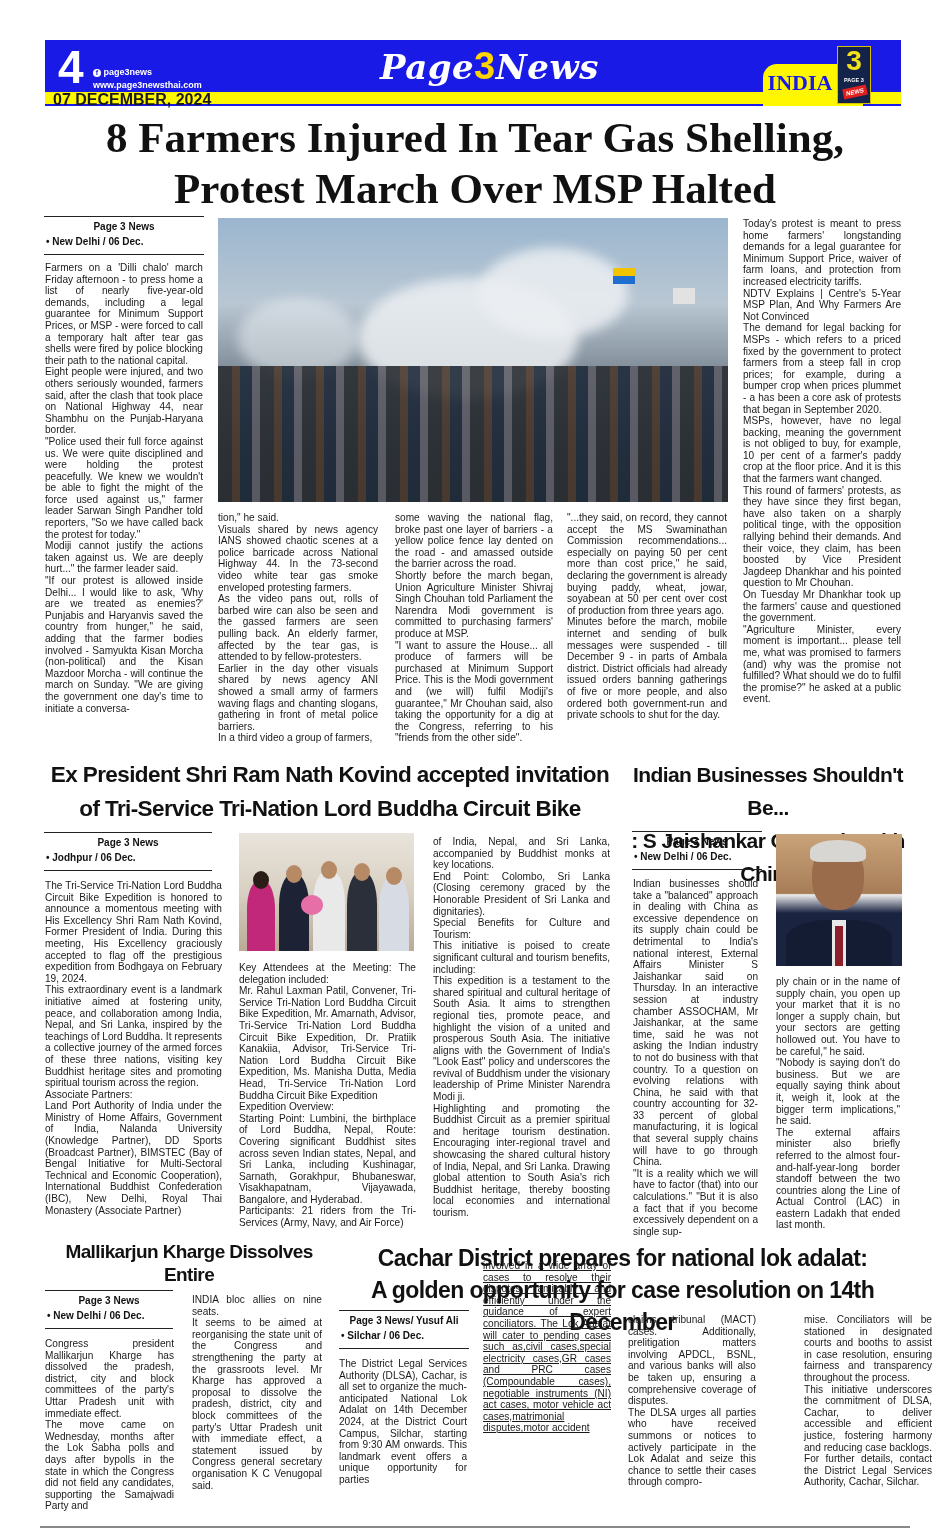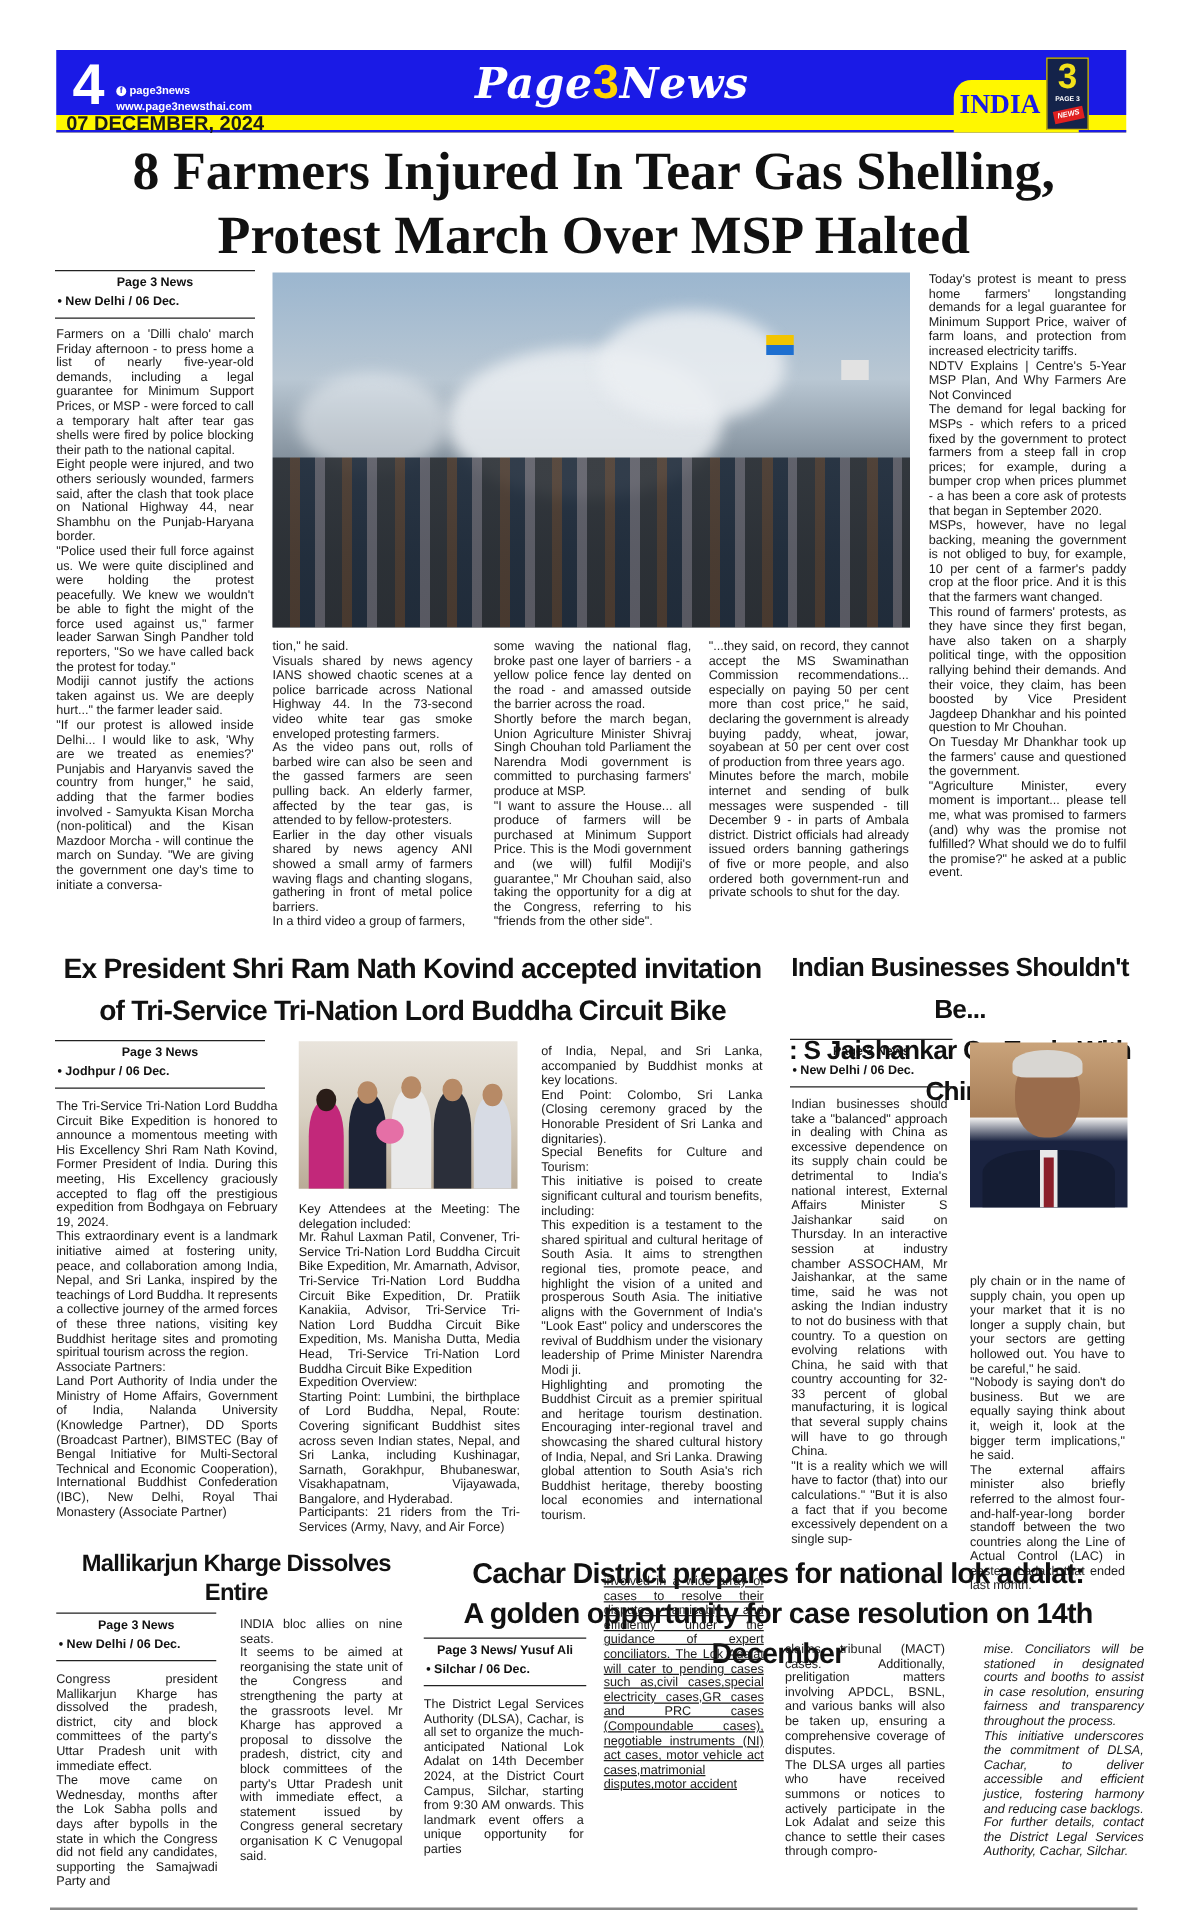--- a/index.html
+++ b/index.html
@@ -195,21 +195,21 @@
 </div>
 
 <div class="abs photo3" style="left:776px;top:834px;width:126px;height:132px;">
   <div style="position:absolute;left:36px;top:10px;width:52px;height:66px;border-radius:45%;background:#9a6c4c;"></div>
   <div style="position:absolute;left:34px;top:6px;width:56px;height:22px;border-radius:50% 50% 20% 20%;background:#d8d6d2;"></div>
   <div style="position:absolute;left:10px;top:86px;width:106px;height:46px;border-radius:40% 40% 0 0;background:#141c33;"></div>
   <div style="position:absolute;left:56px;top:86px;width:14px;height:46px;background:#e8e8e8;"></div>
   <div style="position:absolute;left:59px;top:92px;width:8px;height:40px;background:#8b1f2a;"></div>
 </div>
 
-<div class="abs body-text" style="left:776px;top:976px;width:124px;margin-top:44px;">
+<div class="abs body-text" style="left:776px;top:976px;width:124px;">
   <p>ply chain or in the name of supply chain, you open up your market that it is no longer a supply chain, but your sectors are getting hollowed out. You have to be careful," he said.</p>
   <p>"Nobody is saying don't do business. But we are equally saying think about it, weigh it, look at the bigger term implications," he said.</p>
   <p>The external affairs minister also briefly referred to the almost four-and-half-year-long border standoff between the two countries along the Line of Actual Control (LAC) in eastern Ladakh that ended last month.</p>
 </div>
 
 <div class="abs sec-head" style="left:44px;top:1240px;width:290px;font-size:19px;line-height:23px;text-align:center;">
   <div>Mallikarjun Kharge Dissolves Entire</div>
 </div>
 
 <div class="abs byline" style="left:45px;top:1290px;width:128px;">
@@ -243,19 +243,19 @@
 
 <div class="abs body-text" style="left:483px;top:1260px;width:128px;text-decoration:underline;">
   <p>involved in a wide array of cases to resolve their disputes amicably and efficiently under the guidance of expert conciliators. The Lok Adalat will cater to pending cases such as,civil cases,special electricity cases,GR cases and PRC cases (Compoundable cases), negotiable instruments (NI) act cases, motor vehicle act cases,matrimonial disputes,motor accident</p>
 </div>
 
 <div class="abs body-text" style="left:628px;top:1314px;width:128px;">
   <p>claims tribunal (MACT) cases. Additionally, prelitigation matters involving APDCL, BSNL, and various banks will also be taken up, ensuring a comprehensive coverage of disputes.</p>
   <p>The DLSA urges all parties who have received summons or notices to actively participate in the Lok Adalat and seize this chance to settle their cases through compro-</p>
 </div>
 
-<div class="abs body-text" style="left:787px;top:1314px;width:128px;font-style:italic;">
+<div class="abs body-text" style="left:804px;top:1314px;width:128px;">
   <p>mise. Conciliators will be stationed in designated courts and booths to assist in case resolution, ensuring fairness and transparency throughout the process.</p>
   <p>This initiative underscores the commitment of DLSA, Cachar, to deliver accessible and efficient justice, fostering harmony and reducing case backlogs.</p>
   <p>For further details, contact the District Legal Services Authority, Cachar, Silchar.</p>
 </div>
 
 <div class="abs bottom-rule"></div>
 
 </body></html>

